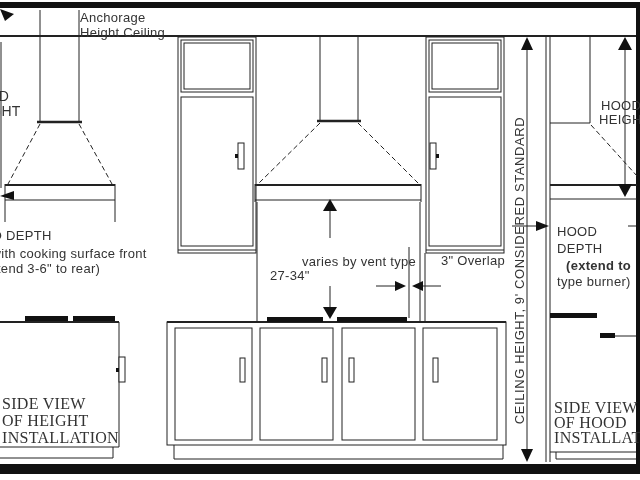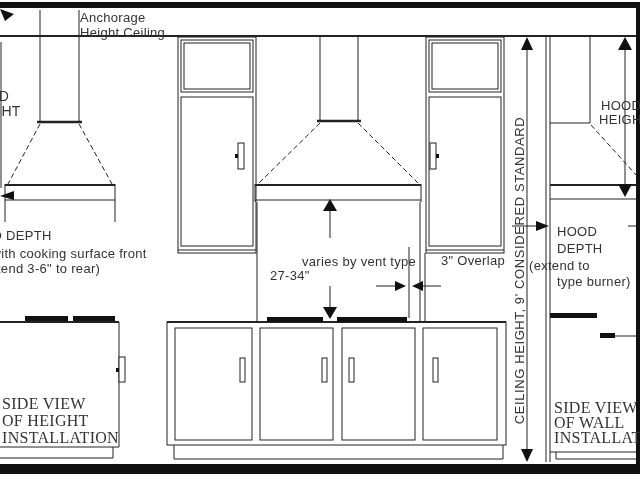--- a/index.html
+++ b/index.html
@@ -182,26 +182,26 @@
 <div class="lbl" style="left:270px;top:254px;margin-left:32px;">varies by vent type</div>
 <div class="lbl" style="left:270px;top:268px;">27-34"</div>
 
 <div class="lbl" style="left:441px;top:253px;">3" Overlap</div>
 
 <div class="lbl" style="left:601px;top:98px;">HOOD</div>
 <div class="lbl" style="left:599px;top:112px;">HEIGHT</div>
 
 <div class="lbl" style="left:557px;top:224px;">HOOD</div>
 <div class="lbl" style="left:557px;top:241px;">DEPTH</div>
-<div class="lbl" style="left:529px;top:258px;">(extend to</div>
+<div class="lbl" style="left:566px;top:258px;font-weight:bold;">(extend to</div>
 <div class="lbl" style="left:557px;top:274px;">type burner)</div>
 
 <div class="lbl rot" style="left:329px;top:263px;width:380px;">CEILING HEIGHT, 9' CONSIDERED STANDARD</div>
 
 <div class="lbl cap" style="left:2px;top:396px;">SIDE VIEW</div>
 <div class="lbl cap" style="left:2px;top:413px;">OF HEIGHT</div>
 <div class="lbl cap" style="left:2px;top:430px;">INSTALLATION</div>
 
 <div class="lbl cap" style="left:554px;top:400px;">SIDE VIEW</div>
-<div class="lbl cap" style="left:554px;top:415px;">OF WALL</div>
+<div class="lbl cap" style="left:554px;top:415px;">OF HOOD</div>
 <div class="lbl cap" style="left:554px;top:430px;">INSTALLATION</div>
 
 </div>
 
 </body></html>

